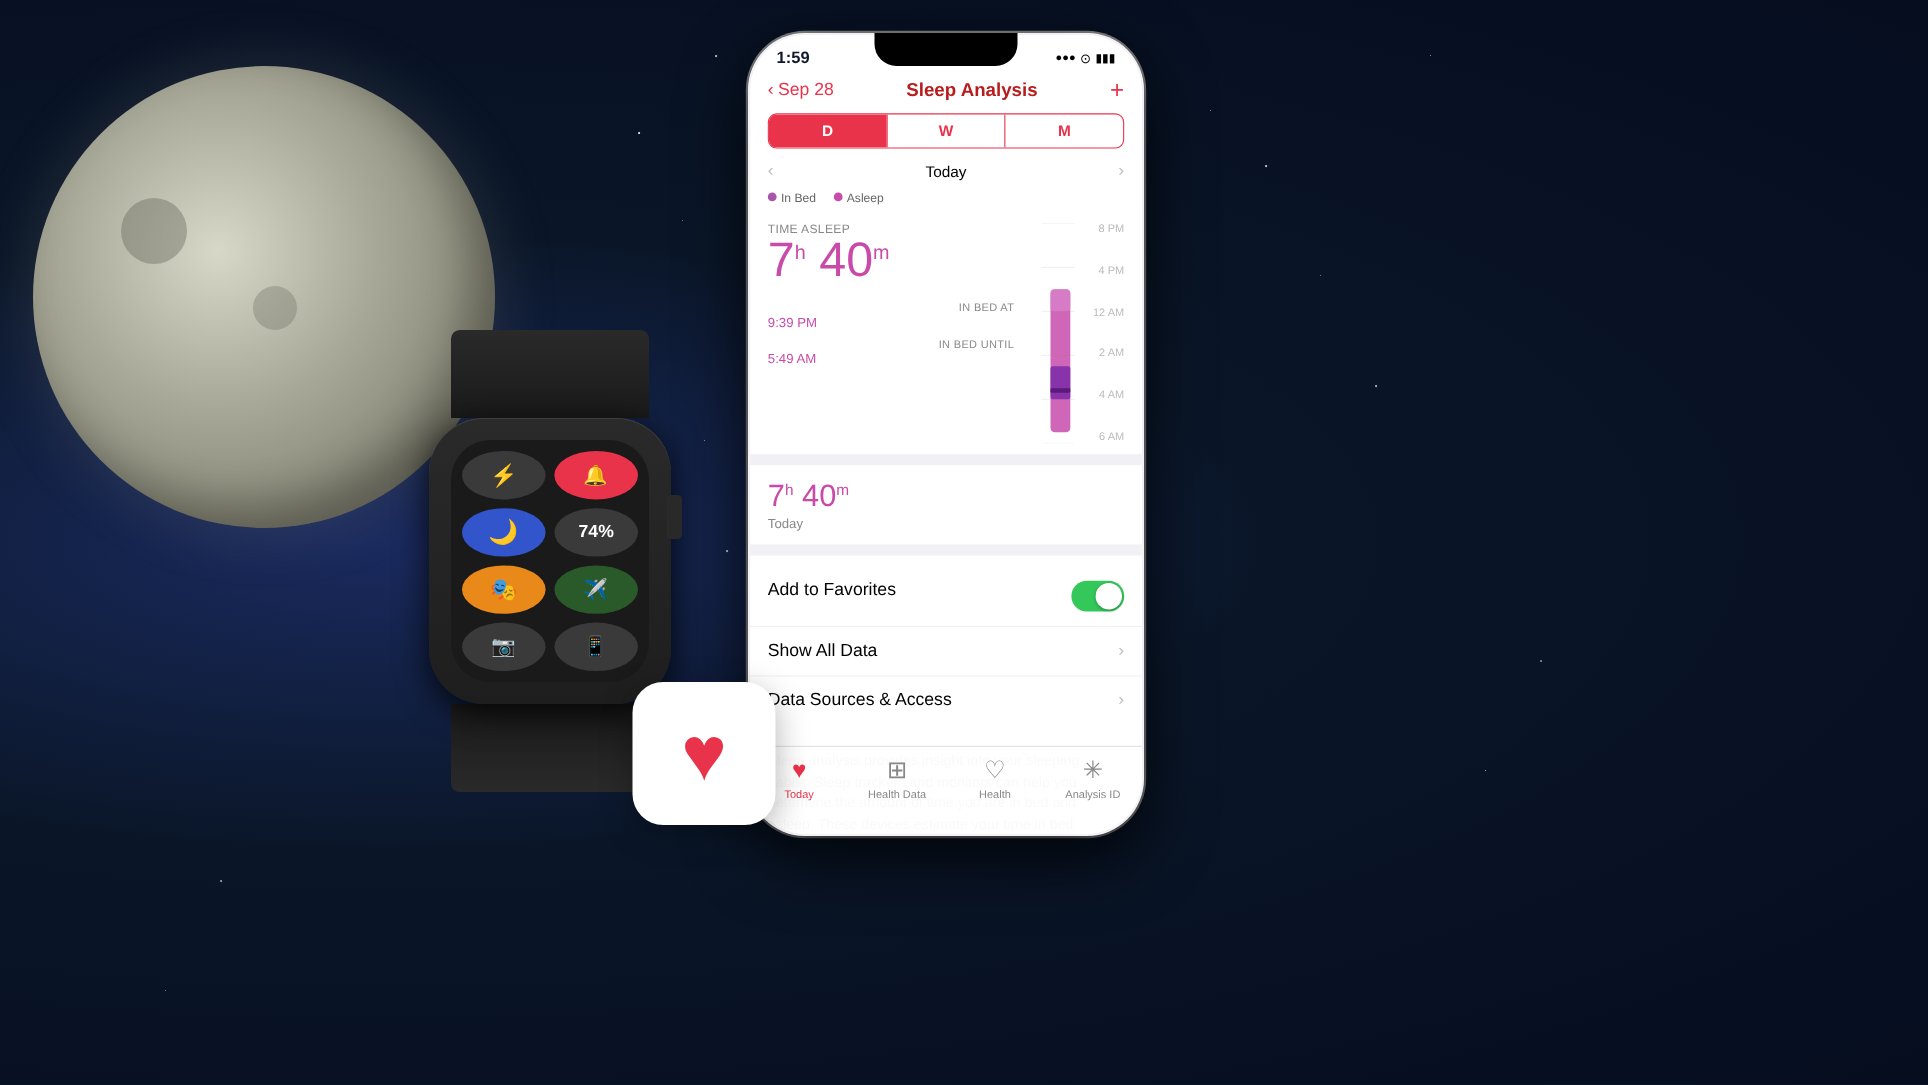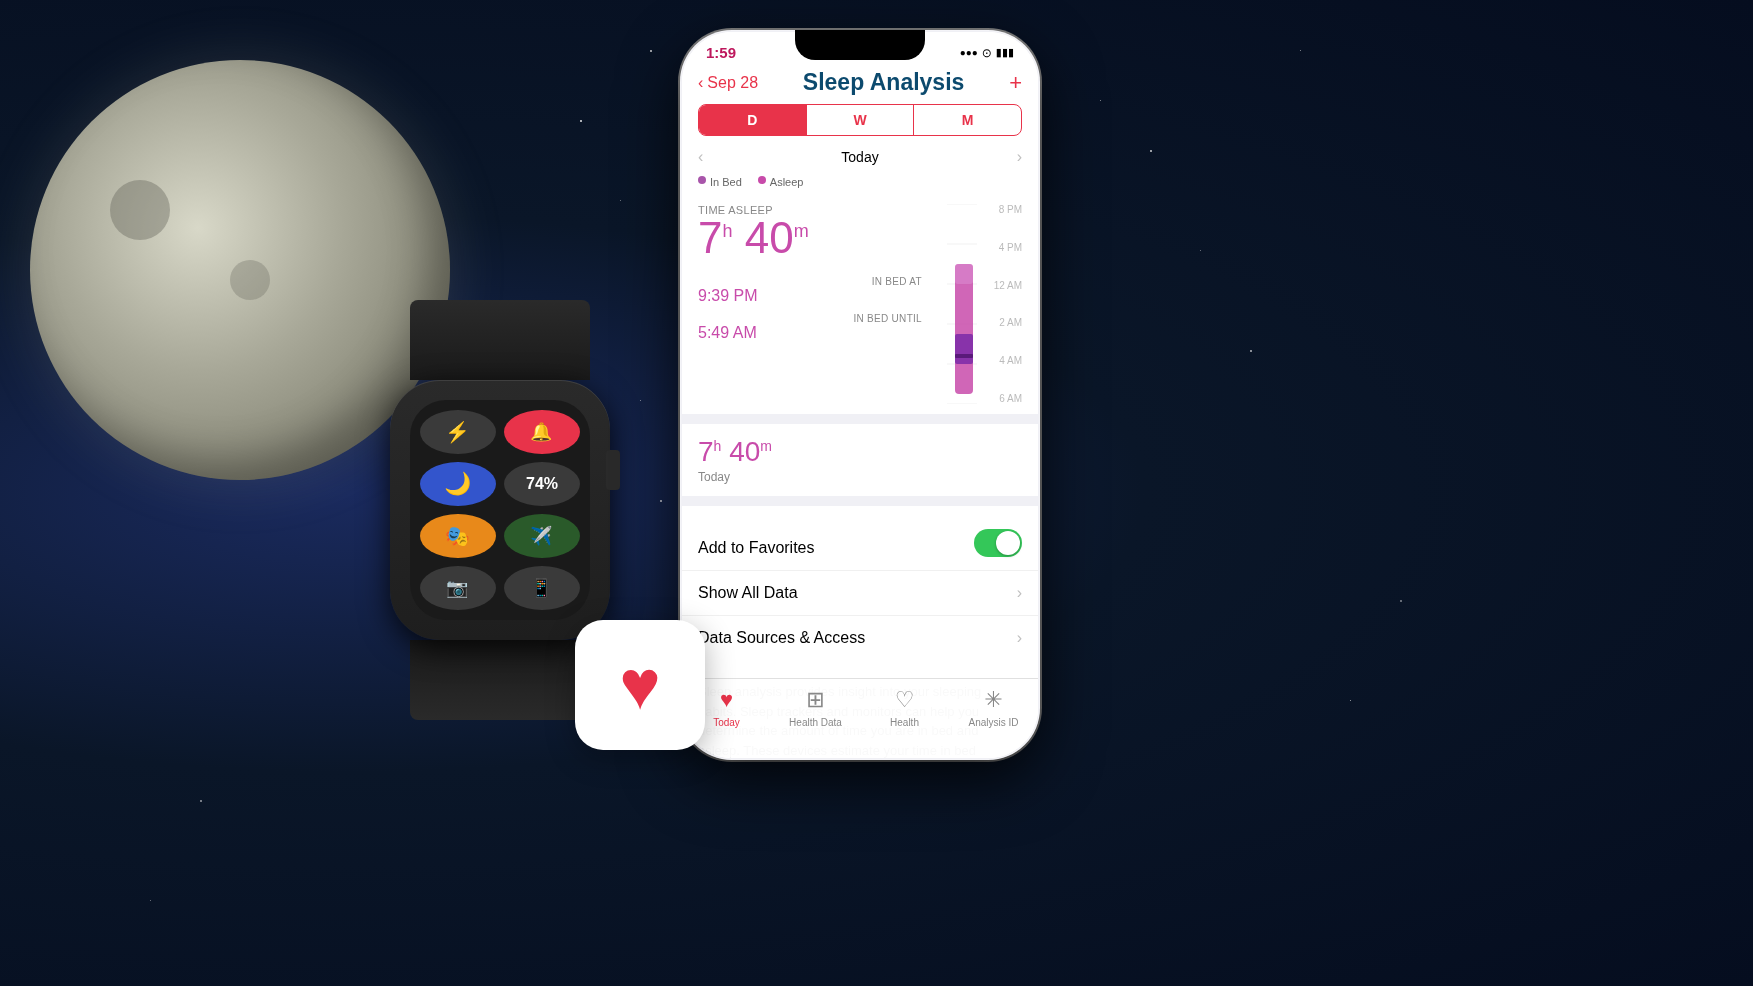--- a/index.html
+++ b/index.html
@@ -208,21 +208,21 @@
       display: flex;
       justify-content: space-between;
       align-items: center;
       padding: 12px 24px 4px;
       background: white;
     }
 
     .status-time {
       font-size: 15px;
       font-weight: 600;
-      color: #be185d;
+      color: #0f172a;
     }
 
     .status-icons {
       display: flex;
       align-items: center;
       gap: 4px;
       font-size: 11px;
       color: #000;
     }
 
@@ -237,23 +237,23 @@
 
     .nav-back {
       color: #e8334a;
       font-size: 16px;
       display: flex;
       align-items: center;
       gap: 4px;
     }
 
     .nav-title {
-      font-size: 23px;
+      font-size: 17px;
       font-weight: 600;
-      color: #0c4a6e;
+      color: #b91c1c;
     }
 
     .nav-add {
       color: #e8334a;
       font-size: 22px;
       font-weight: 300;
     }
 
     
     .period-selector {
@@ -364,21 +364,21 @@
 
     .bed-row-label {
       font-size: 10px;
       color: #888;
       text-transform: uppercase;
       letter-spacing: 0.3px;
       text-align: right;
     }
 
     .bed-row-value {
-      font-size: 16px;
+      font-size: 12px;
       font-weight: 500;
       color: #c84baa;
     }
 
     
     .chart-area {
       position: relative;
       width: 100px;
       height: 200px;
       flex-shrink: 0;
@@ -430,21 +430,21 @@
     }
 
     
     .action-section {
       background: white;
       margin-top: 10px;
     }
 
     .action-row {
       display: flex;
-      align-items: flex-end;
+      align-items: flex-start;
       justify-content: space-between;
       padding: 13px 16px;
       border-bottom: 1px solid #f0f0f0;
     }
 
     .action-row:last-child {
       border-bottom: none;
     }
 
     .action-label {

